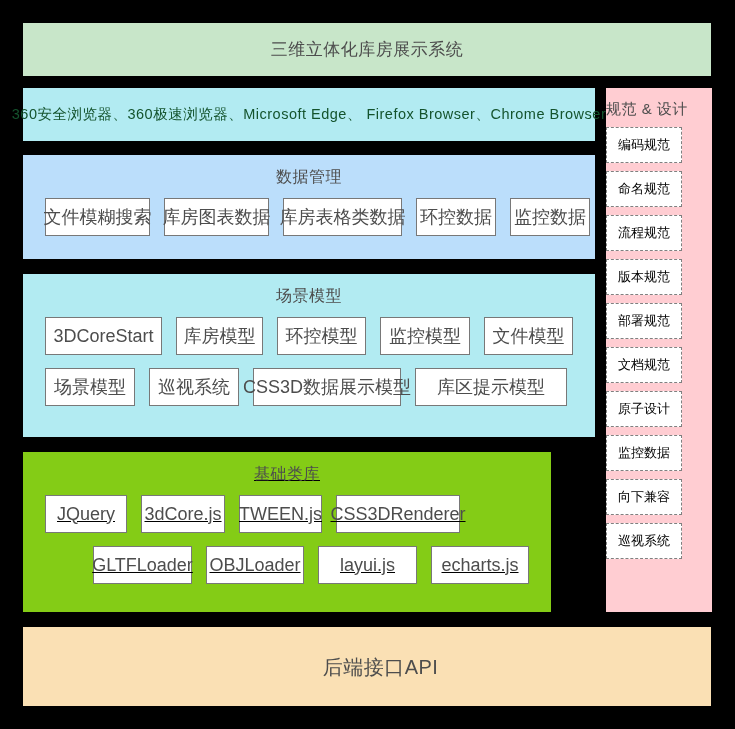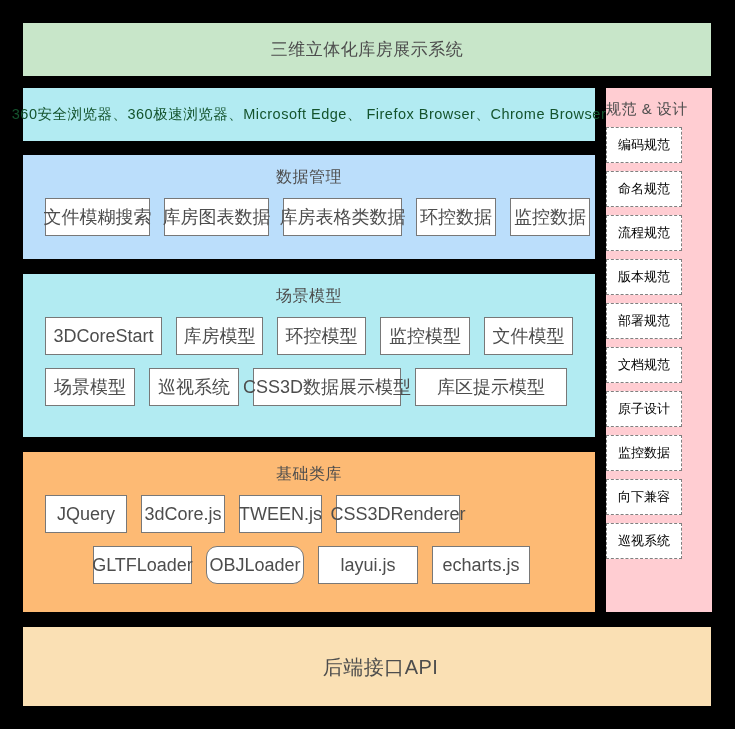--- a/index.html
+++ b/index.html
@@ -81,24 +81,25 @@
     width: 572px;
     height: 163px;
     background: #b2ebf2;
     padding-top: 14px;
   }
 
   
   #library-band {
     left: 23px;
     top: 452px;
-    width: 572px;
+    width: 528px;
     height: 160px;
-    background: #fdba74;
+    background: #84cc16;
     padding-top: 14px;
+    text-decoration: underline;
   }
 
   
   #api-band {
     left: 23px;
     top: 627px;
     width: 688px;
     height: 79px;
     background: #fae0b4;
     justify-content: center;
@@ -211,21 +212,21 @@
     <div class="band-title">基础类库</div>
     <div class="rows" style="width:100%">
         <div class="box-row">
           <div class="node" style="width: 82px;">JQuery</div>
           <div class="node" style="width: 84px;">3dCore.js</div>
           <div class="node" style="width: 83px;">TWEEN.js</div>
           <div class="node" style="width: 124px;">CSS3DRenderer</div>
         </div>
         <div class="box-row">
           <div class="node" style="width: 99px; margin-left: 48px;">GLTFLoader</div>
-          <div class="node" style="width: 98px; border-radius: 11px;">OBJLoader</div>
+          <div class="node" style="width: 98px;">OBJLoader</div>
           <div class="node" style="width: 100px;">layui.js</div>
           <div class="node" style="width: 98px;">echarts.js</div>
         </div>
       </div>
   </div>
 
   <div id="api-band" class="band">
     <div class="band-title">后端接口API</div>
   </div>
 

